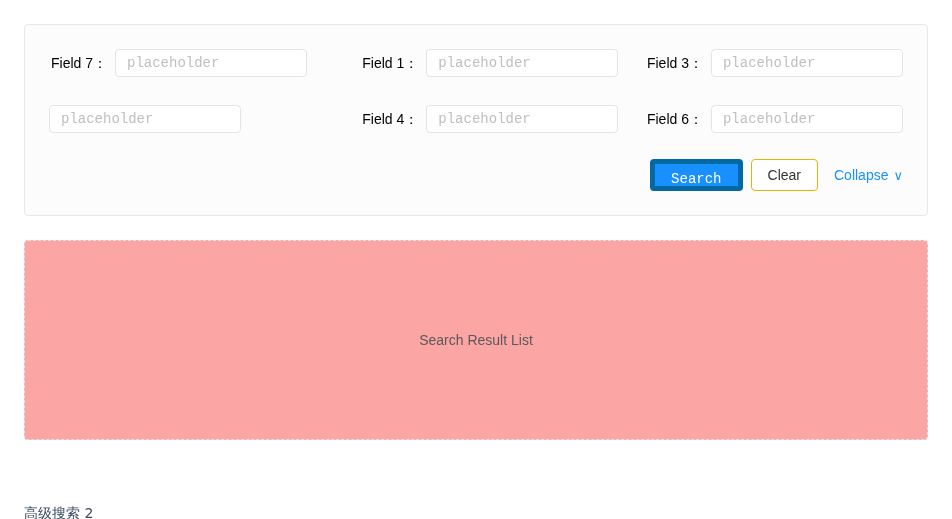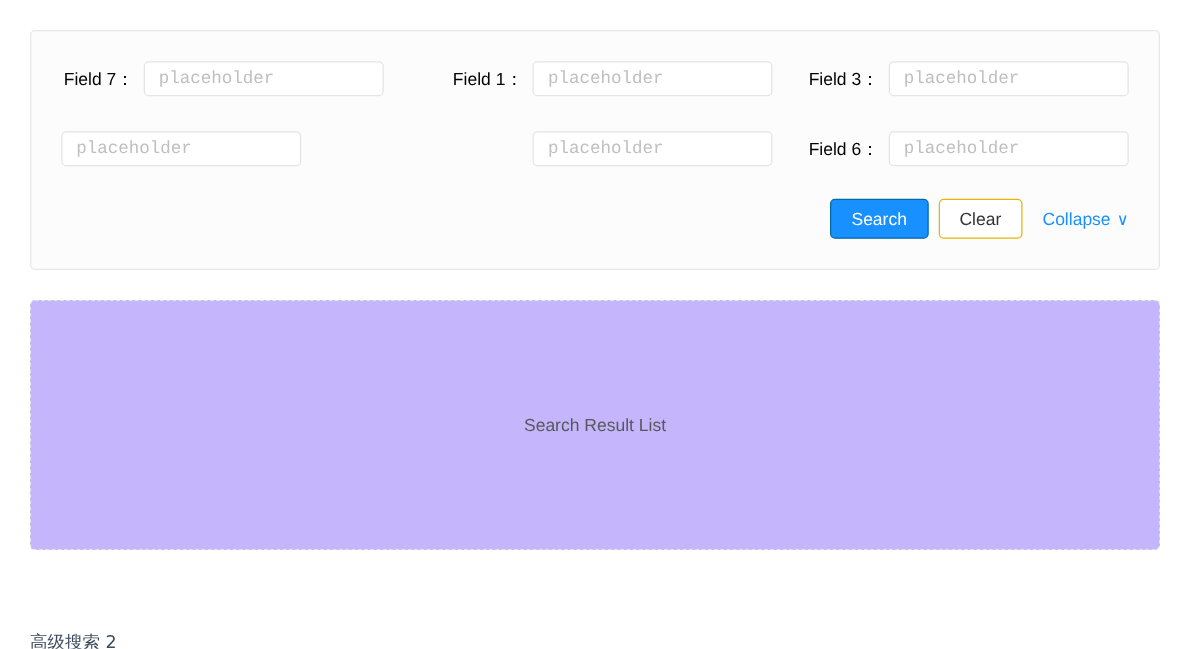--- a/index.html
+++ b/index.html
@@ -109,22 +109,23 @@
     font-size: 14px;
     border-radius: 4px;
     box-sizing: border-box;
     cursor: pointer;
     font-family: "Liberation Sans", sans-serif;
     line-height: 30px;
   }
 
   .btn-primary {
     background: #1890ff;
-    border: 1px solid #0369a1;
+    border: 5px solid #0369a1;
     color: #ffffff;
+    font-family: Liberation Mono, monospace;
   }
 
   .btn-default {
     background: #ffffff;
     border: 1px solid #eab308;
     color: #333333;
     margin-left: 8px;
   }
 
   .collapse-link {
@@ -143,21 +144,21 @@
     display: inline-block;
     margin-left: 5px;
     line-height: 1;
     font-size: 13px;
   }
 
   
   .result-panel {
     margin-top: 24px;
     height: 200px;
-    background: #c4b5fd;
+    background: #fca5a5;
     border: 1px dashed #e2e2e2;
     border-radius: 4px;
     display: flex;
     align-items: center;
     justify-content: center;
     box-sizing: border-box;
   }
 
   .result-text {
     font-size: 14px;
@@ -199,20 +200,21 @@
           <span class="field-label">Field 3：</span>
           <input class="field-input" type="text" placeholder="placeholder" style="">
         </div>
       </div>
 
       <div class="form-row">
         <div class="form-col col-0">
           <input class="field-input" type="text" placeholder="placeholder" style="">
         </div>
         <div class="form-col col-1">
+          <span class="field-label">Field 4：</span>
           <input class="field-input" type="text" placeholder="placeholder" style="">
         </div>
         <div class="form-col col-2">
           <span class="field-label">Field 6：</span>
           <input class="field-input" type="text" placeholder="placeholder" style="">
         </div>
       </div>
 
       <div class="actions-row">
         <button class="btn btn-primary">Search</button>

